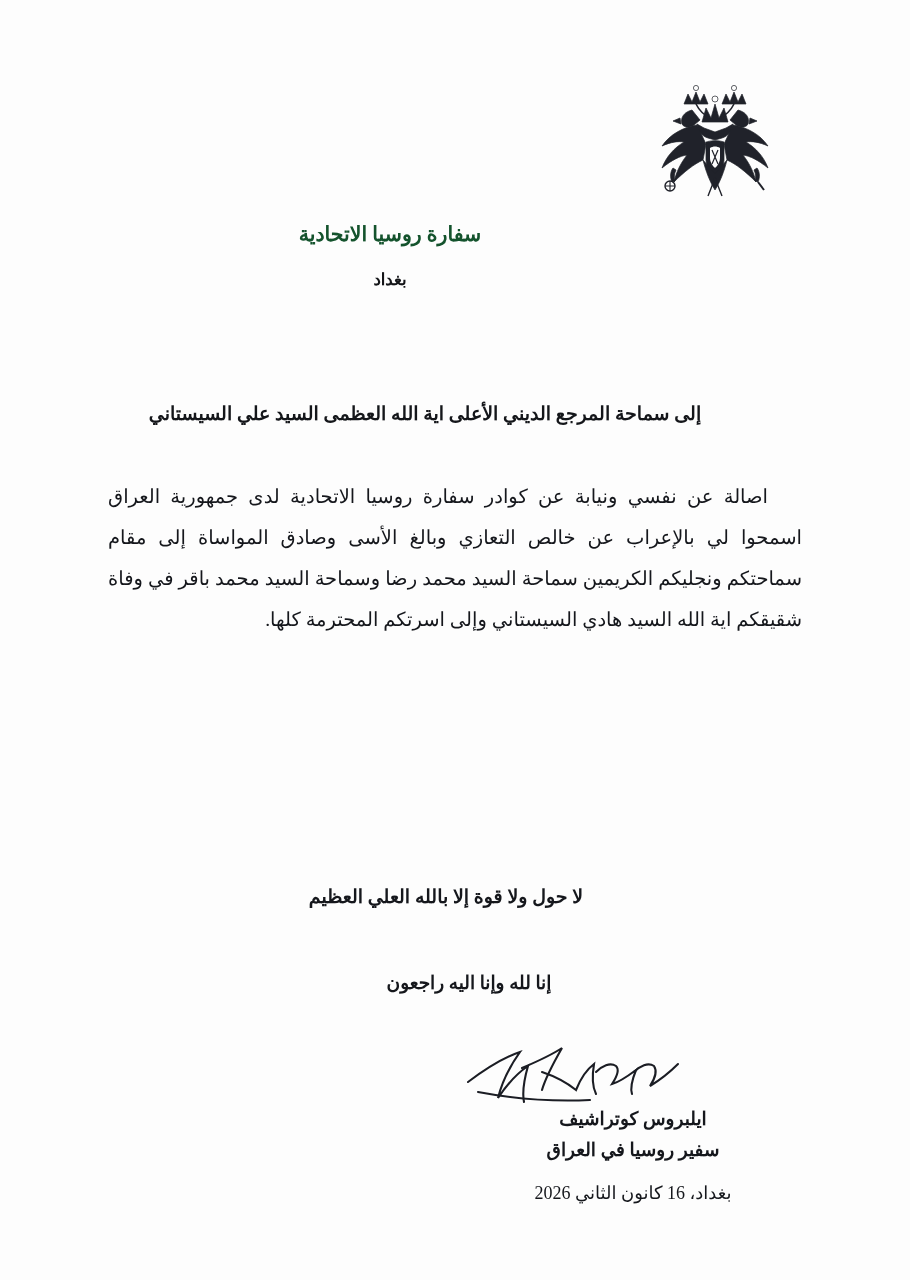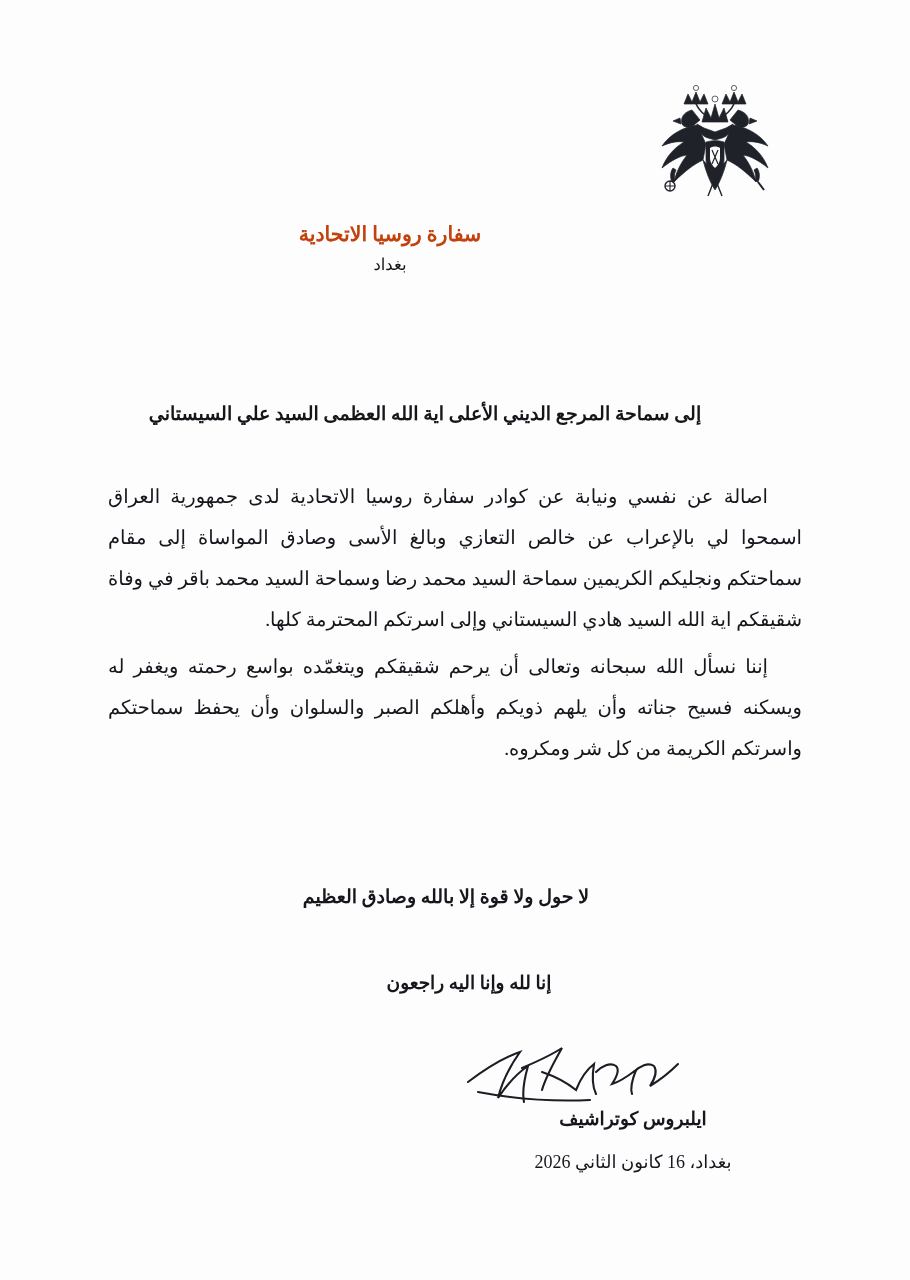--- a/index.html
+++ b/index.html
@@ -32,27 +32,27 @@
     top: 222px;
     right: 0;
     left: 0;
     text-align: center;
   }
   .letterhead .org {
     font-size: 20.5px;
     font-weight: bold;
     letter-spacing: 0.2px;
     margin-right: 130px;
-    color: #c2410c;
+    color: #14532d;
     text-align: center;
   }
   .letterhead .city {
     font-size: 16.5px;
-    font-weight: normal;
-    margin-top: 9px;
+    font-weight: bold;
+    margin-top: 24px;
     margin-right: 130px;
     color: #141518;
   }
 
   
   .addressee {
     position: absolute;
     top: 378px;
     right: 0;
     left: 0;
@@ -177,37 +177,37 @@
 
   <div class="letterhead">
     <div class="org">سفارة روسيا الاتحادية</div>
     <div class="city">بغداد</div>
   </div>
 
   <div class="addressee">إلى سماحة المرجع الديني الأعلى اية الله العظمى السيد علي السيستاني</div>
 
   <div class="body-text">
     <p class="indent">اصالة عن نفسي ونيابة عن كوادر سفارة روسيا الاتحادية لدى جمهورية العراق اسمحوا لي بالإعراب عن خالص التعازي وبالغ الأسى وصادق المواساة إلى مقام سماحتكم ونجليكم الكريمين سماحة السيد محمد رضا وسماحة السيد محمد باقر في وفاة شقيقكم اية الله السيد هادي السيستاني وإلى اسرتكم المحترمة كلها.</p>
-    <p class="indent">إننا نسأل الله سبحانه وتعالى أن يرحم شقيقكم ويتغمّده بواسع رحمته ويغفر له ويسكنه فسيح جناته وأن يلهم ذويكم وأهلكم الصبر والسلوان وأن يحفظ سماحتكم واسرتكم الكريمة من كل شر ومكروه.</p>
-  </div>
-
-  <div class="closing-1">لا حول ولا قوة إلا بالله وصادق العظيم</div>
+  </div>
+
+  <div class="closing-1">لا حول ولا قوة إلا بالله العلي العظيم</div>
   <div class="closing-2">إنا لله وإنا اليه راجعون</div>
 
   <div class="signature">
     <svg viewBox="0 0 250 90" xmlns="http://www.w3.org/2000/svg" aria-hidden="true">
       <g fill="none" stroke="#1b1d24" stroke-width="2.1" stroke-linecap="round">
         <path d="M18 50 C34 38 52 26 70 20 C60 34 52 50 48 66 C56 54 66 42 78 34 C74 48 72 60 74 70"></path>
         <path d="M72 36 C86 30 100 24 112 16 C104 30 96 44 92 58"></path>
         <path d="M92 40 C104 44 116 50 126 58 C130 48 136 38 144 32 C142 44 142 54 146 62"></path>
         <path d="M146 40 C152 34 160 30 166 34 C170 38 166 46 162 52 C170 50 178 44 186 38 C182 48 180 56 182 62"></path>
         <path d="M184 40 C190 34 198 30 204 34 C208 40 204 48 200 54 C210 48 220 40 228 32"></path>
         <path d="M28 60 C60 66 100 70 140 68"></path>
       </g>
     </svg>
   </div>
 
   <div class="signer">
     <div class="name">ايلبروس كوتراشيف</div>
+    <div class="title">سفير روسيا في العراق</div>
     <div class="date">بغداد، 16 كانون الثاني 2026</div>
   </div>
 
 </div>
 
 </body></html>

